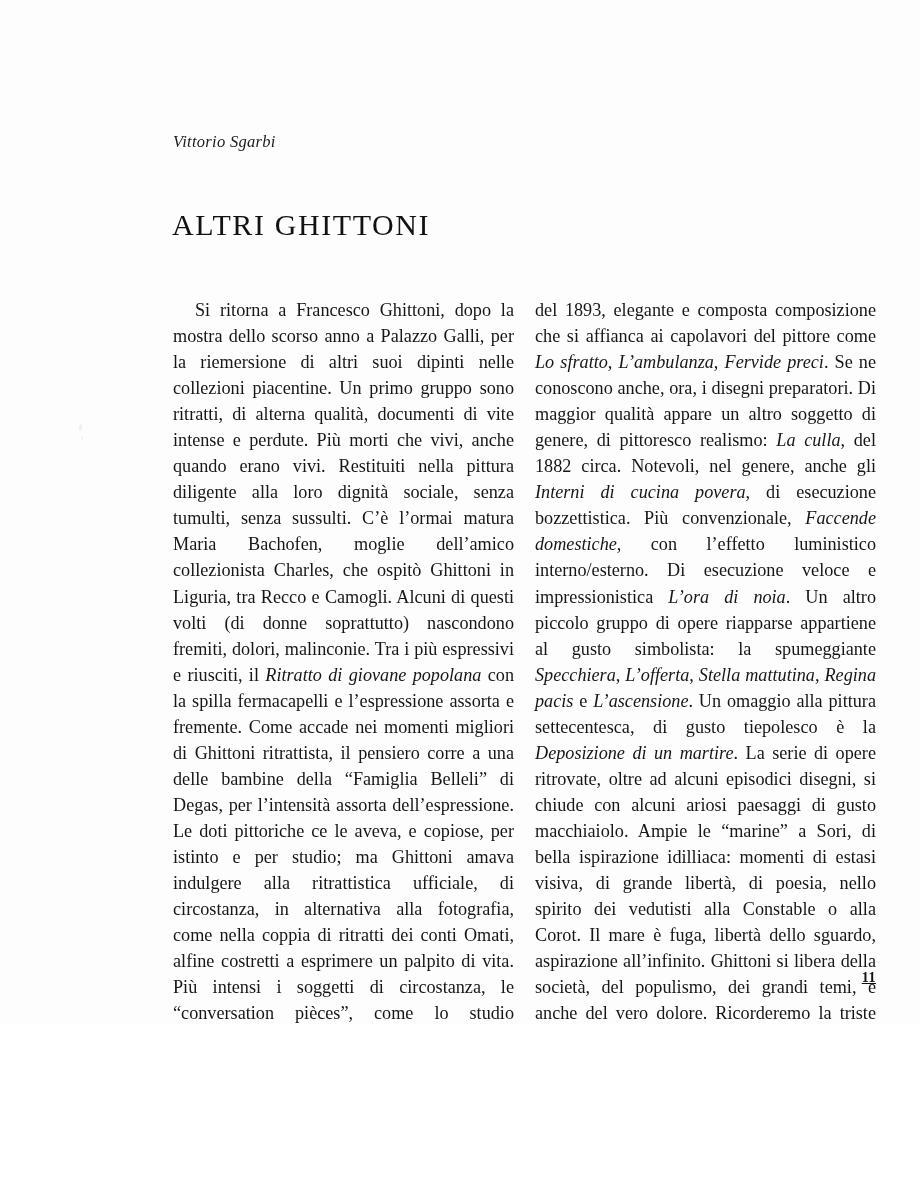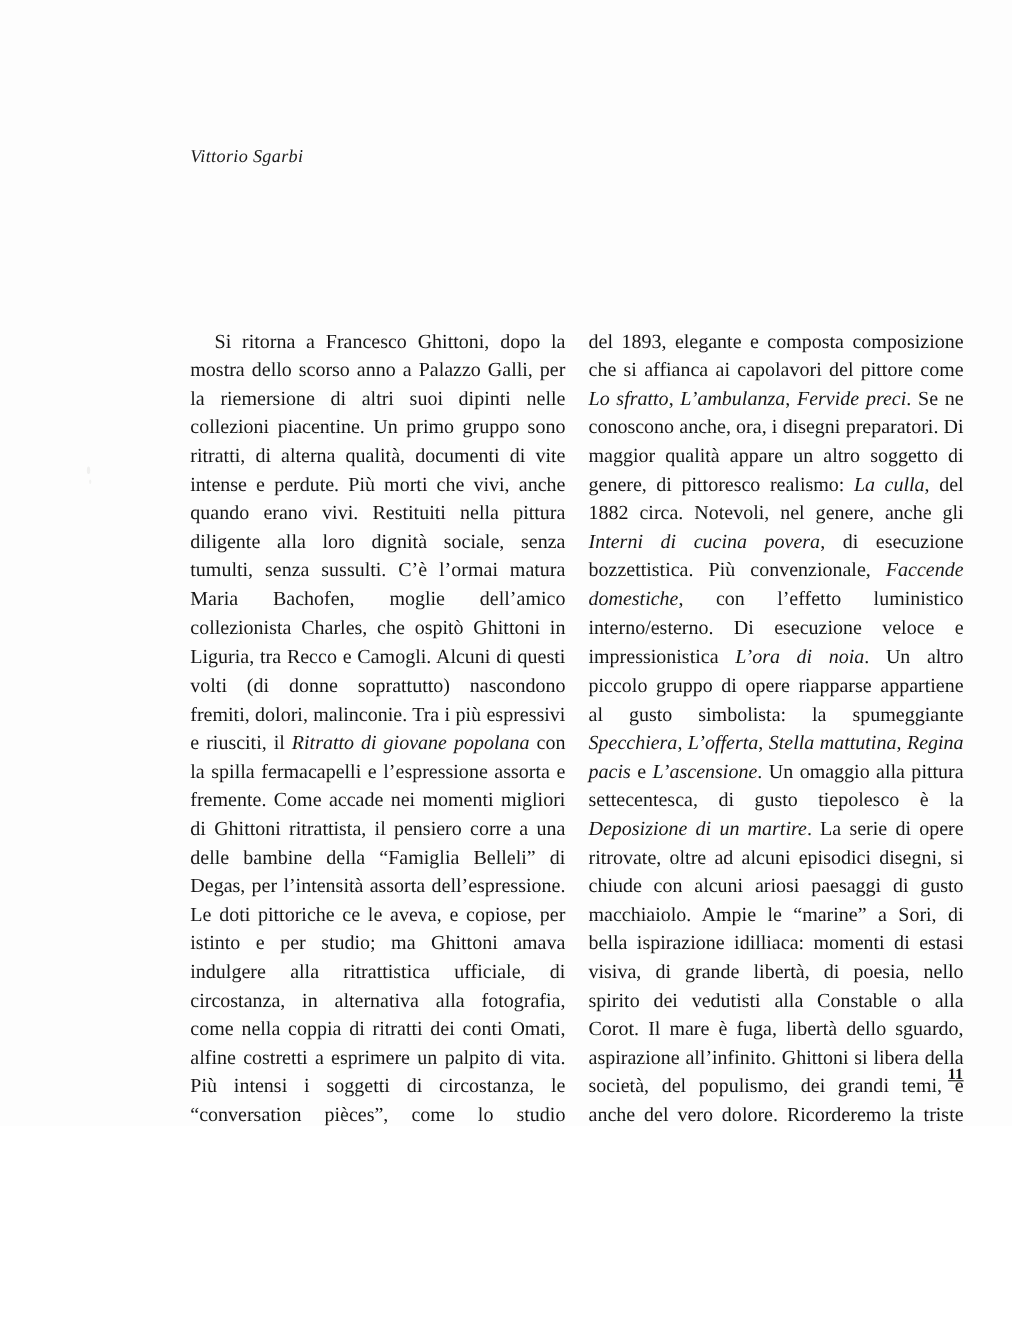--- a/index.html
+++ b/index.html
@@ -97,20 +97,21 @@
 </head>
 <body>
 
 <div class="page">
 
   <div class="speck s1"></div>
   <div class="speck s2"></div>
 
   <div class="author">Vittorio Sgarbi</div>
 
+  <h1 class="chapter-title">ALTRI GHITTONI</h1>
 
   <div class="columns">
     <div class="column">
       <p class="indent"><span class="indent-run"></span>Si ritorna a Francesco Ghittoni, dopo la mostra dello scorso anno a Palazzo Galli, per la riemersione di altri suoi dipinti nelle collezioni piacentine. Un primo gruppo sono ritratti, di alterna qualità, documenti di vite intense e perdute. Più morti che vivi, anche quando erano vivi. Restituiti nella pittura diligente alla loro dignità sociale, senza tumulti, senza sussulti. C’è l’ormai matura Maria Bachofen, moglie dell’amico collezionista Charles, che ospitò Ghittoni in Liguria, tra Recco e Camogli. Alcuni di questi volti (di donne soprattutto) nascondono fremiti, dolori, malinconie. Tra i più espressivi e riusciti, il <i>Ritratto di giovane popolana</i> con la spilla fermacapelli e l’espressione assorta e fremente. Come accade nei momenti migliori di Ghittoni ritrattista, il pensiero corre a una delle bambine della “Famiglia Belleli” di Degas, per l’intensità assorta dell’espressione. Le doti pittoriche ce le aveva, e copiose, per istinto e per studio; ma Ghittoni amava indulgere alla ritrattistica ufficiale, di circostanza, in alternativa alla fotografia, come nella coppia di ritratti dei conti Omati, alfine costretti a esprimere un palpito di vita. Più intensi i soggetti di circostanza, le “conversation pièces”, come lo studio preparatorio per la <i>Visita alla compagna convalescente</i>, con le ragazze in divisa da collegio, e una di loro appoggiata alla finestra con un’impronta di sensualità alla Balthus, nella compiuta sintesi del disegno. Fra gli esempi della pittura di genere populista-contadina in cui Ghittoni si mostrò maestro di verismo sociale, riappare, con soddisfazione, </p>
     </div>
     <div class="column">
       <p>del 1893, elegante e composta composizione che si affianca ai capolavori del pittore come <i>Lo sfratto</i>, <i>L’ambulanza</i>, <i>Fervide preci</i>. Se ne conoscono anche, ora, i disegni preparatori. Di maggior qualità appare un altro soggetto di genere, di pittoresco realismo: <i>La culla</i>, del 1882 circa. Notevoli, nel genere, anche gli <i>Interni di cucina povera</i>, di esecuzione bozzettistica. Più convenzionale, <i>Faccende domestiche</i>, con l’effetto luministico interno/esterno. Di esecuzione veloce e impressionistica <i>L’ora di noia</i>. Un altro piccolo gruppo di opere riapparse appartiene al gusto simbolista: la spumeggiante <i>Specchiera</i>, <i>L’offerta</i>, <i>Stella mattutina</i>, <i>Regina pacis</i> e <i>L’ascensione</i>. Un omaggio alla pittura settecentesca, di gusto tiepolesco è la <i>Deposizione di un martire</i>. La serie di opere ritrovate, oltre ad alcuni episodici disegni, si chiude con alcuni ariosi paesaggi di gusto macchiaiolo. Ampie le “marine” a Sori, di bella ispirazione idilliaca: momenti di estasi visiva, di grande libertà, di poesia, nello spirito dei vedutisti alla Constable o alla Corot. Il mare è fuga, libertà dello sguardo, aspirazione all’infinito. Ghittoni si libera della società, del populismo, dei grandi temi, e anche del vero dolore. Ricorderemo la triste presa di coscienza della malattia della moglie che, il 2 giugno 1890, “sotto un improvviso eccesso di mania, buttò il bimbo fuori dalla finestra”. Follia, che gli aleggia vicino, e tentativo di suicidio: “era sua intenzione gettarvisi essa pure assieme; e stava compiendo la pazza sua idea, quando il Ghittoni, che la sorvegliava, accortosene,</p>
     </div>
   </div>
 

